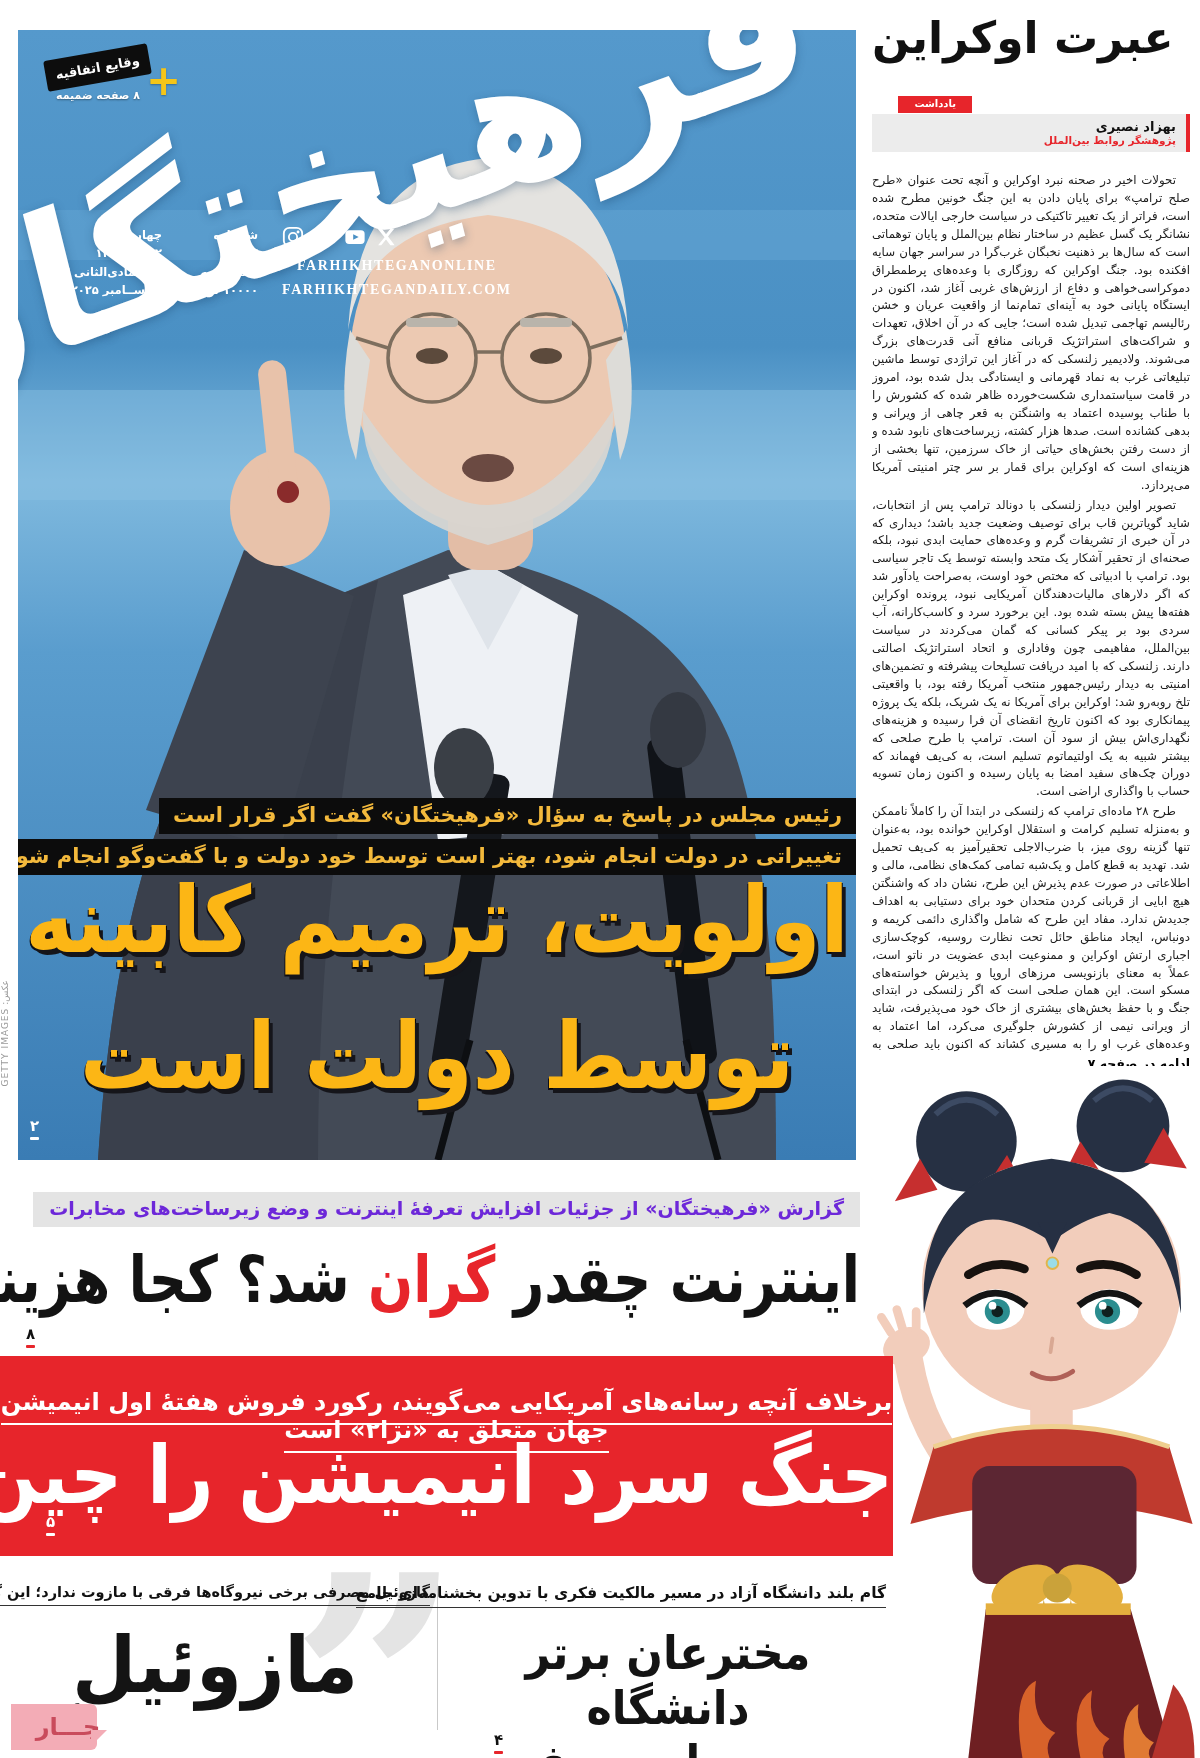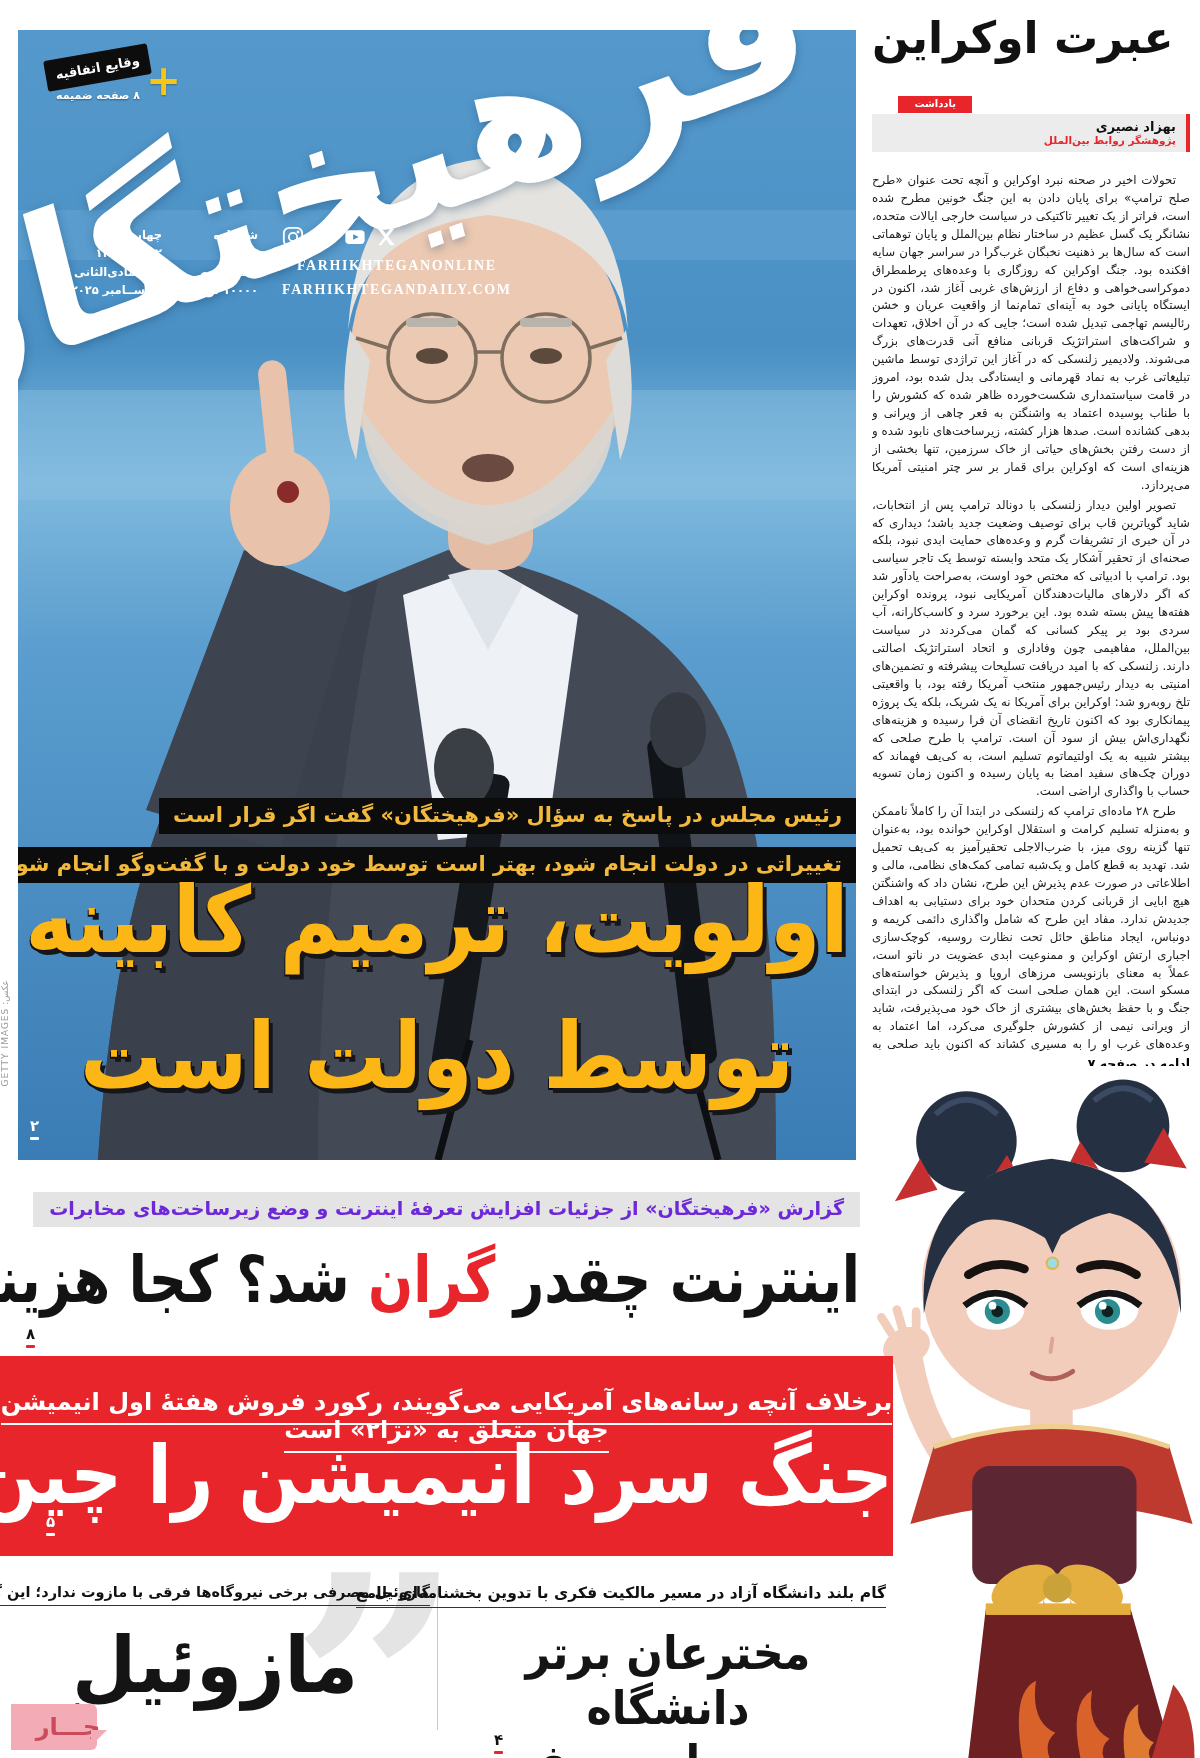--- a/index.html
+++ b/index.html
@@ -39,21 +39,21 @@
   }
   .dateblock .grp { padding:0 10px; text-align:right; white-space:nowrap; }
   .dateblock .sep { width:3px; background:#fff; transform:skewX(-14deg); margin:2px 2px; border-radius:2px; }
   .iconrow { display:flex; gap:9px; margin-bottom:6px; justify-content:flex-start; direction:ltr; }
   .iconrow svg { width:22px; height:22px; display:block; }
   .urls { direction:ltr; text-align:center; font-size:14px; letter-spacing:1.6px; font-weight:bold; line-height:1.7; color:#fff;font-family:Liberation Serif, serif; }
   .issue-num { letter-spacing:8px; }
 
   .photo-caption { right:0; text-align:left; }
   .cap-strip {
-    display:block; float:right; clear:both; margin-bottom:13px;
+    display:block; float:right; clear:both; margin-bottom:5px;
     background:#0c0c0c; color:#f3b93c; font-weight:bold; font-size:21px;
     padding:5px 14px 7px; white-space:nowrap;
   }
   .big-yellow {
     right:0; width:838px; text-align:center; color:#fcb615; font-weight:bold;
     line-height:1.05; white-space:nowrap;
     text-shadow:4px 5px 0 #15151a, 1px 1px 0 #000, -1px 2px 0 #101018;
     transform:scaleY(1.12); transform-origin:center top;
   }
   .photo-credit {

